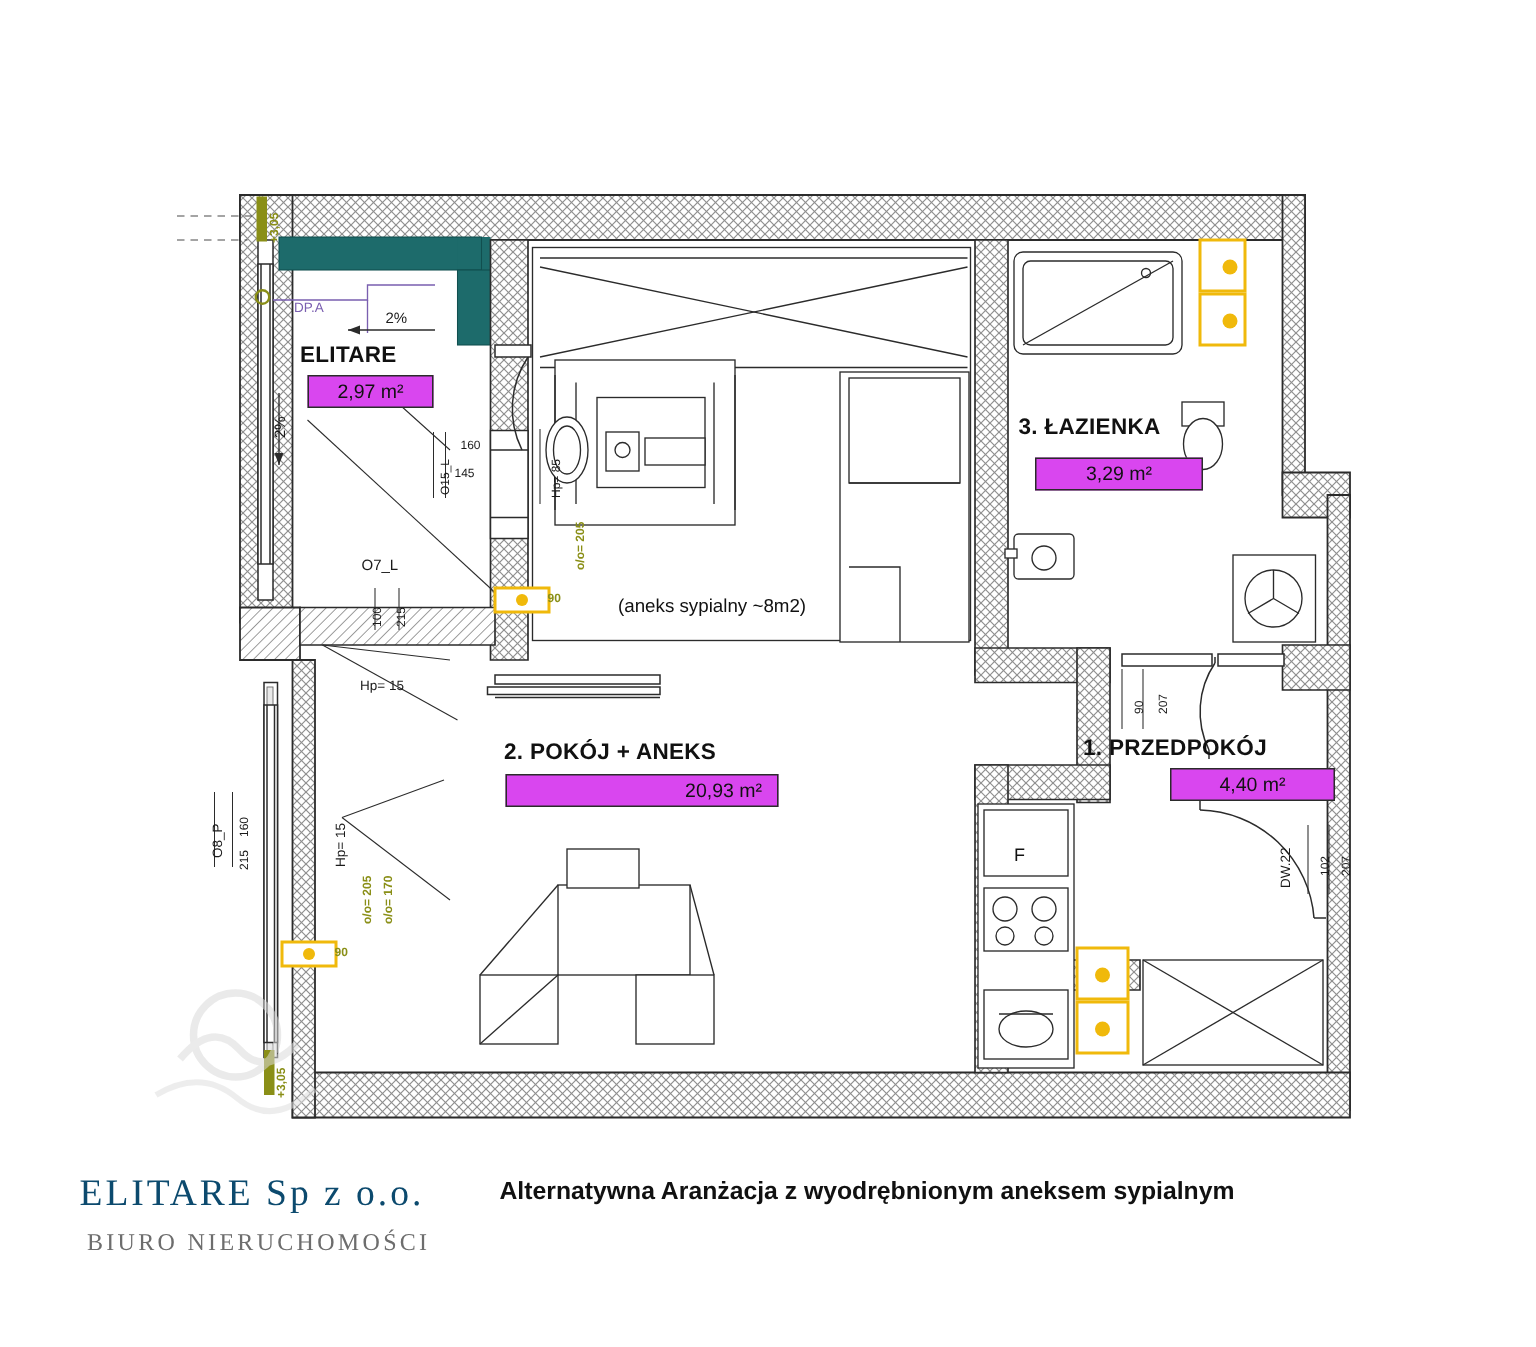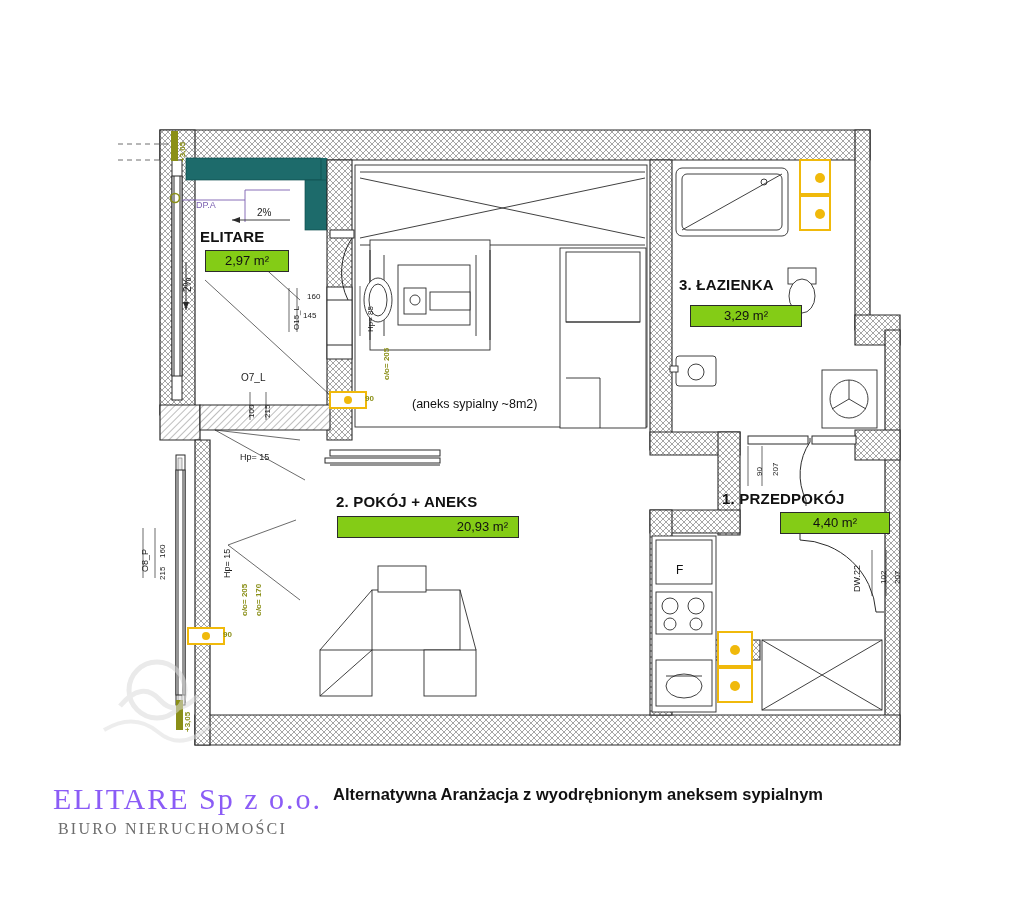--- a/index.html
+++ b/index.html
@@ -25,21 +25,21 @@
     position: absolute;
     white-space: nowrap;
   }
   .room-name {
     font-weight: bold;
     font-size: 15px;
     letter-spacing: 0.2px;
   }
   .area-box {
     border: 1px solid #2b2b2b;
-    background: #84cc16;
+    background: #d946ef;
     padding: 2px 10px 3px 10px;
     font-size: 13px;
     text-align: center;
   }
   .tiny {
     font-size: 8px;
     color: #1a1a1a;
   }
   .tiny-rot {
     font-size: 8px;
@@ -61,23 +61,23 @@
   }
   .caption {
     position: absolute;
     font-size: 16.5px;
     font-weight: bold;
     color: #111;
   }
   .brand-name {
     position: absolute;
     font-family: "Liberation Serif", serif;
-    font-size: 30px;
+    font-size: 25px;
     letter-spacing: 2px;
-    color: #8b5cf6;
+    color: #0c4a6e;
   }
   .brand-sub {
     position: absolute;
     font-family: "Liberation Serif", serif;
     font-size: 16px;
     letter-spacing: 2.2px;
     color: #6d6d6d;
   }
 </style>
 </head>

